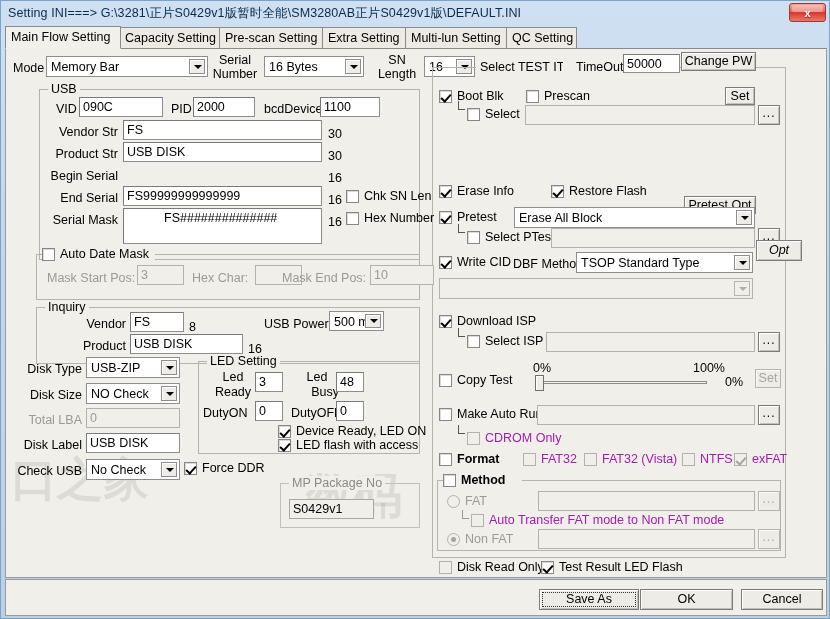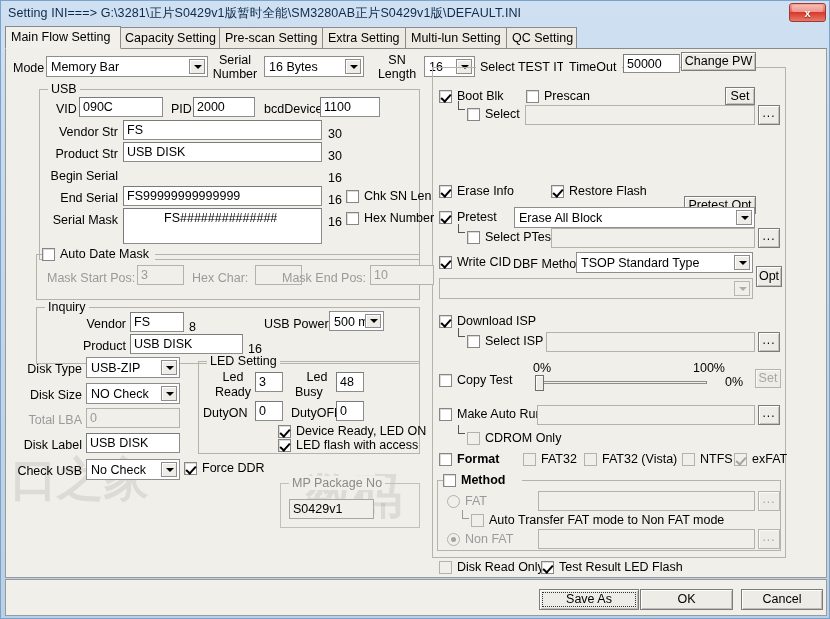--- a/index.html
+++ b/index.html
@@ -159,21 +159,21 @@
     box-shadow: inset 1px 1px 0 #dcdad4;
   }
   .cb .box.dis { background: #f1efe9; border-color:#b4b2ac; box-shadow:none; }
   .cb .box.on::after {
     content:""; position:absolute; left:3px; top:1px;
     width:4px; height:8px; border:solid #000;
     border-width: 0 2px 2px 0; transform: rotate(42deg);
   }
   .cb .box.on.dis::after { border-color:#a6a4a0; }
   .cb .cbtxt { position: absolute; left: 18px; top: 0; font-size: 12.5px; line-height:15px;}
-  .cb .cbtxt.dis { color: #000000; }
+  .cb .cbtxt.dis { color: #a21caf; }
 
   
   .rd { position: absolute; cursor: pointer; white-space: nowrap; }
   .rd .circ {
     position: absolute; left: 0; top: 1px;
     width: 13px; height: 13px; border-radius: 50%;
     background: #f1efe9; border: 1px solid #b4b2ac;
   }
   .rd .circ.on::after {
     content:""; position:absolute; left:3px; top:3px;
@@ -266,21 +266,21 @@
     <div class="lbl" style="left:370px;top:4px;width:42px;text-align:center;">SN</div>
     <div class="lbl" style="left:364px;top:18px;width:54px;text-align:center;">Length</div>
     <div class="combo" style="left:418px;top:7px;width:51px;height:21px;">
       <span>16</span>
       <span class="arrow"></span>
     </div>
 
     <div id="testitem-frame" style="left:426px;top:18px;width:354px;height:491px;"></div>
     <div class="lbl" style="left:470px;top:11px;background:#f1efe9;padding:0 4px;">Select TEST ITEM</div>
 
-    <div class="lbl" style="left:557px;top:11px;background:#f1efe9;padding:0 6px;">TimeOut</div>
+    <div class="lbl" style="left:557px;top:11px;background:#f1efe9;padding:0 13px;">TimeOut</div>
     <div class="txt" style="left:617px;top:5px;width:57px;height:19px;">50000</div>
 
     <div class="btn" style="left:675px;top:3px;width:75px;height:19px;line-height:17px;">Change PW</div>
 
     <div class="grp" style="left:33px;top:40px;width:381px;height:171px;">
       <div class="cap">USB</div>
     </div>
     <div class="lbl" style="left:50px;top:53px;">VID</div>
     <div class="txt" style="left:73px;top:48px;width:84px;height:20px;">090C</div>
     <div class="lbl" style="left:165px;top:53px;">PID</div>
@@ -374,21 +374,21 @@
     </div>
 
     <div class="grp" style="left:192px;top:312px;width:222px;height:93px;">
       <div class="cap">LED Setting</div>
     </div>
     <div class="lbl" style="left:206px;top:321px;width:42px;text-align:center;">Led</div>
     <div class="lbl" style="left:200px;top:336px;width:54px;text-align:center;">Ready</div>
     <div class="txt" style="left:249px;top:323px;width:28px;height:20px;">3</div>
 
     <div class="lbl" style="left:292px;top:321px;width:38px;text-align:center;">Led</div>
-    <div class="lbl" style="left:289px;top:336px;width:44px;text-align:left;">Busy</div>
+    <div class="lbl" style="left:289px;top:336px;width:44px;text-align:right;">Busy</div>
     <div class="txt" style="left:330px;top:323px;width:28px;height:20px;">48</div>
 
     <div class="lbl" style="left:197px;top:357px;">DutyON</div>
     <div class="txt" style="left:249px;top:352px;width:28px;height:20px;">0</div>
     <div class="lbl" style="left:285px;top:357px;">DutyOFF</div>
     <div class="txt" style="left:330px;top:352px;width:28px;height:20px;">0</div>
 
     <div class="cb" style="left:272px;top:375px;">
       <span class="box on"></span>
       <span class="cbtxt">Device Ready, LED ON</span>
@@ -450,21 +450,21 @@
 
     <div class="cb" style="left:433px;top:206px;">
       <span class="box on"></span>
       <span class="cbtxt">Write CID</span>
     </div>
     <div class="lbl" style="left:507px;top:208px;">DBF Method</div>
     <div class="combo" style="left:570px;top:203px;width:177px;height:21px;">
       <span>TSOP Standard Type</span>
       <span class="arrow"></span>
     </div>
-    <div class="btn" style="left:750px;top:217px;width:26px;height:21px;line-height:19px;">Opt</div>
+    <div class="btn" style="left:750px;top:191px;width:46px;height:21px;line-height:19px;font-style:italic;">Opt</div>
 
     <div class="combo dis" style="left:433px;top:229px;width:314px;height:21px;">
       <span></span>
       <span class="arrow"></span>
     </div>
 
     <div class="cb" style="left:433px;top:265px;">
       <span class="box on"></span>
       <span class="cbtxt">Download ISP</span>
     </div>

